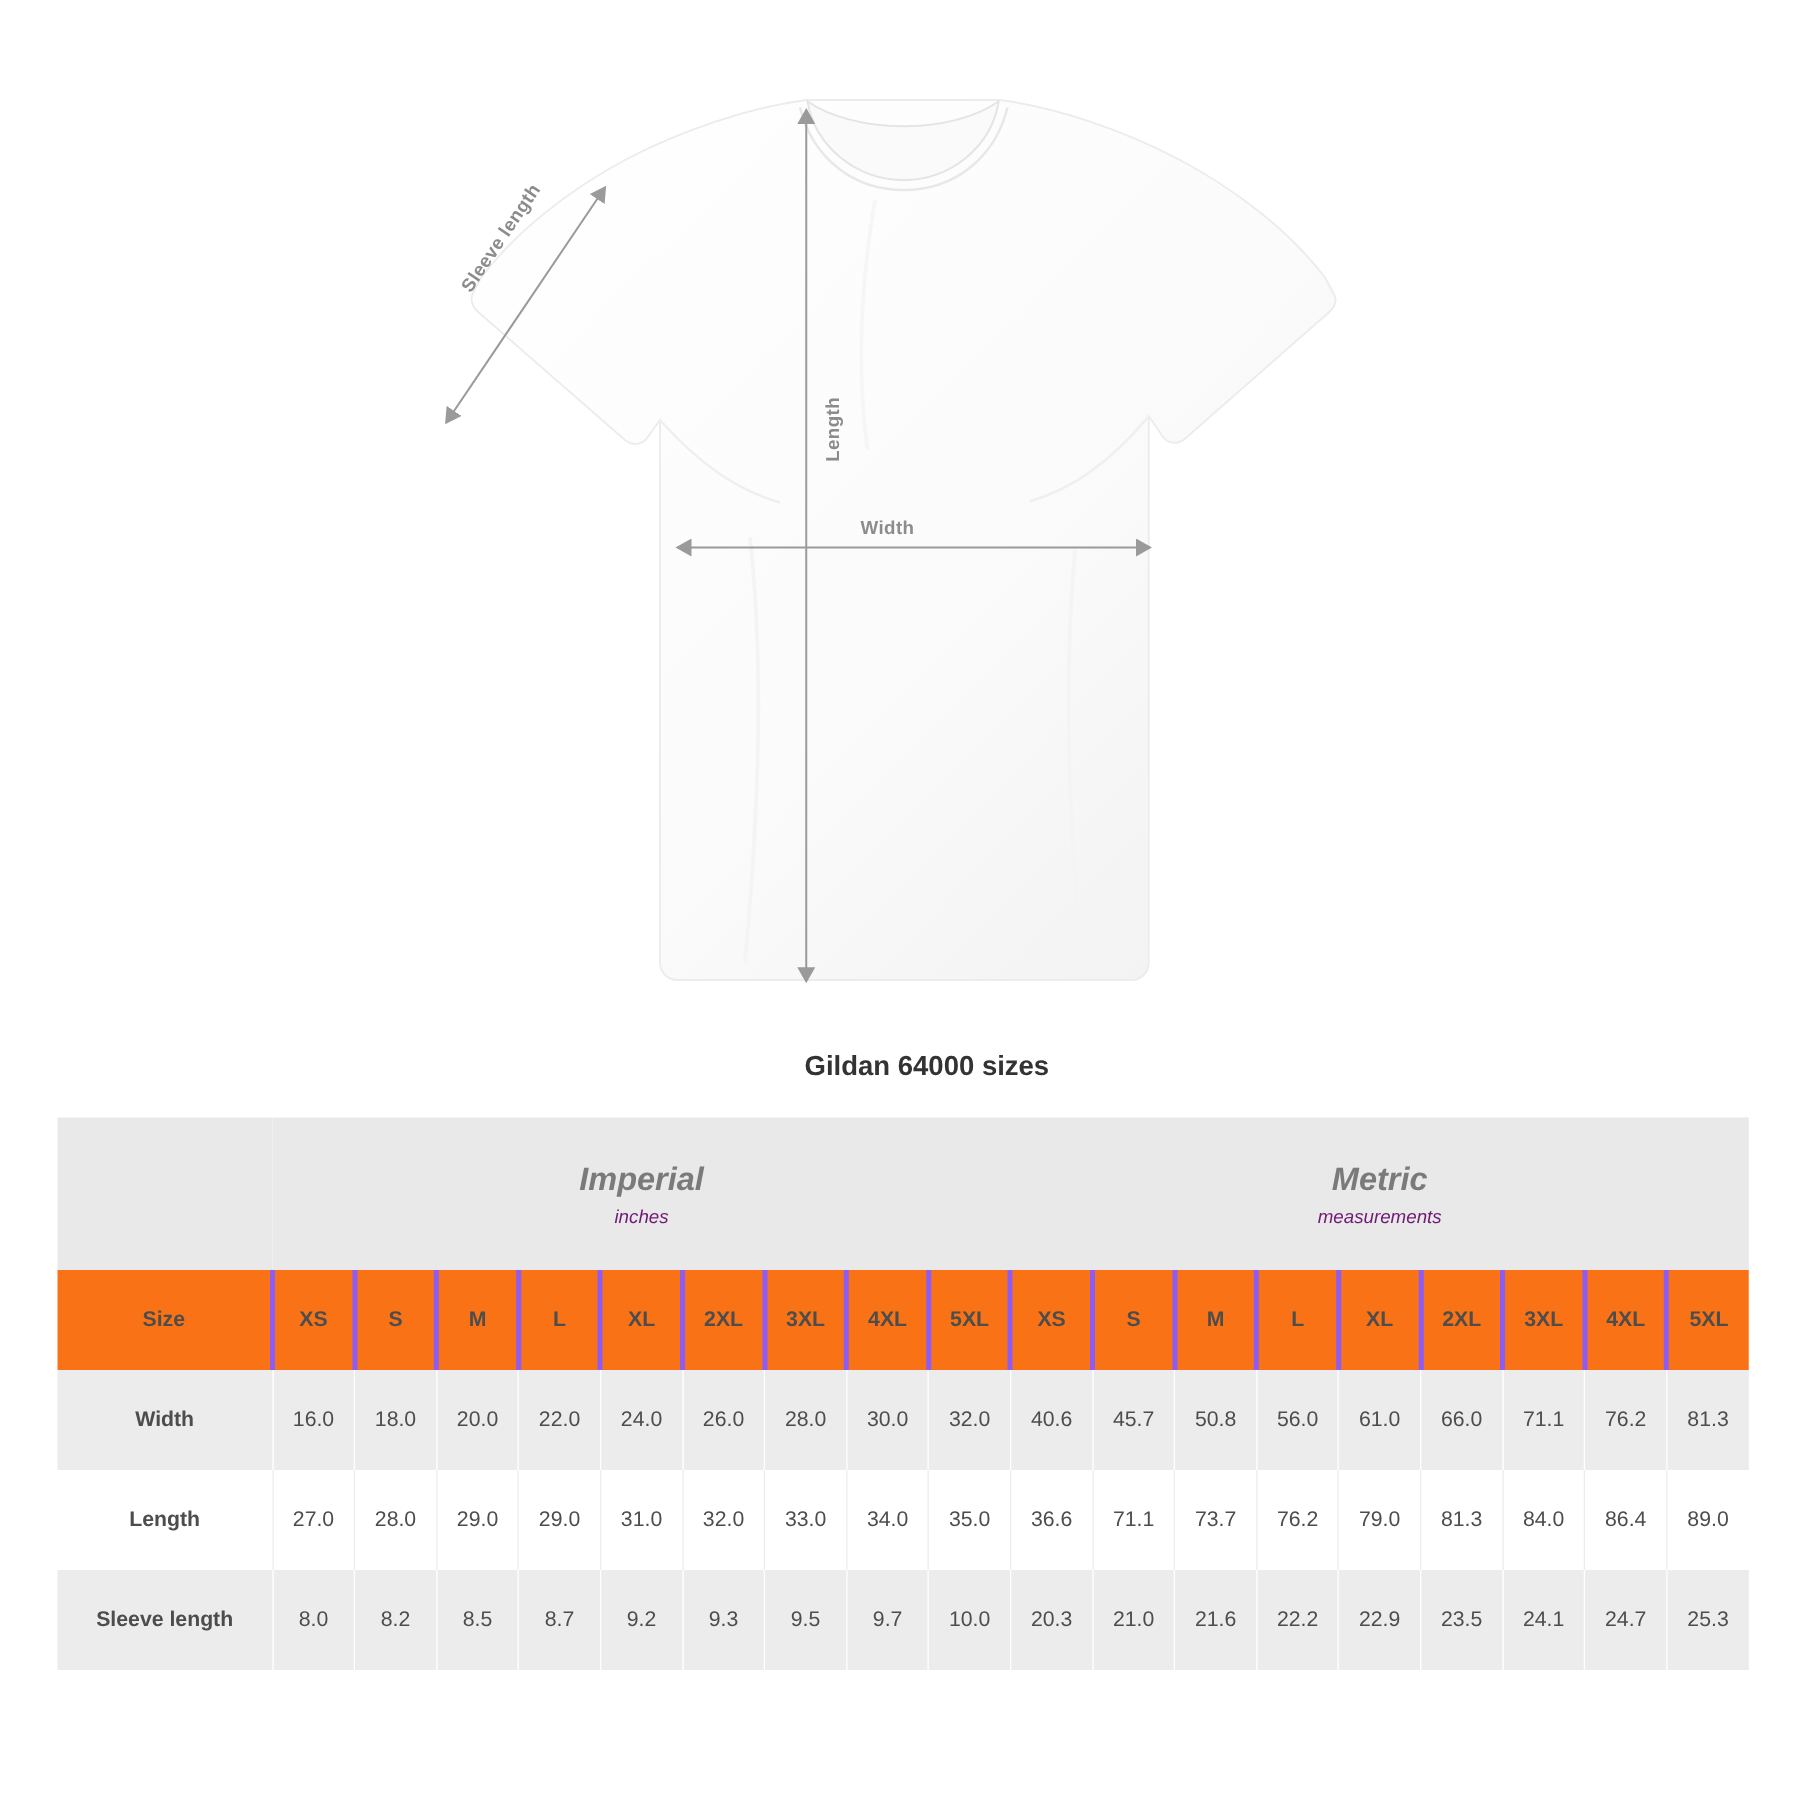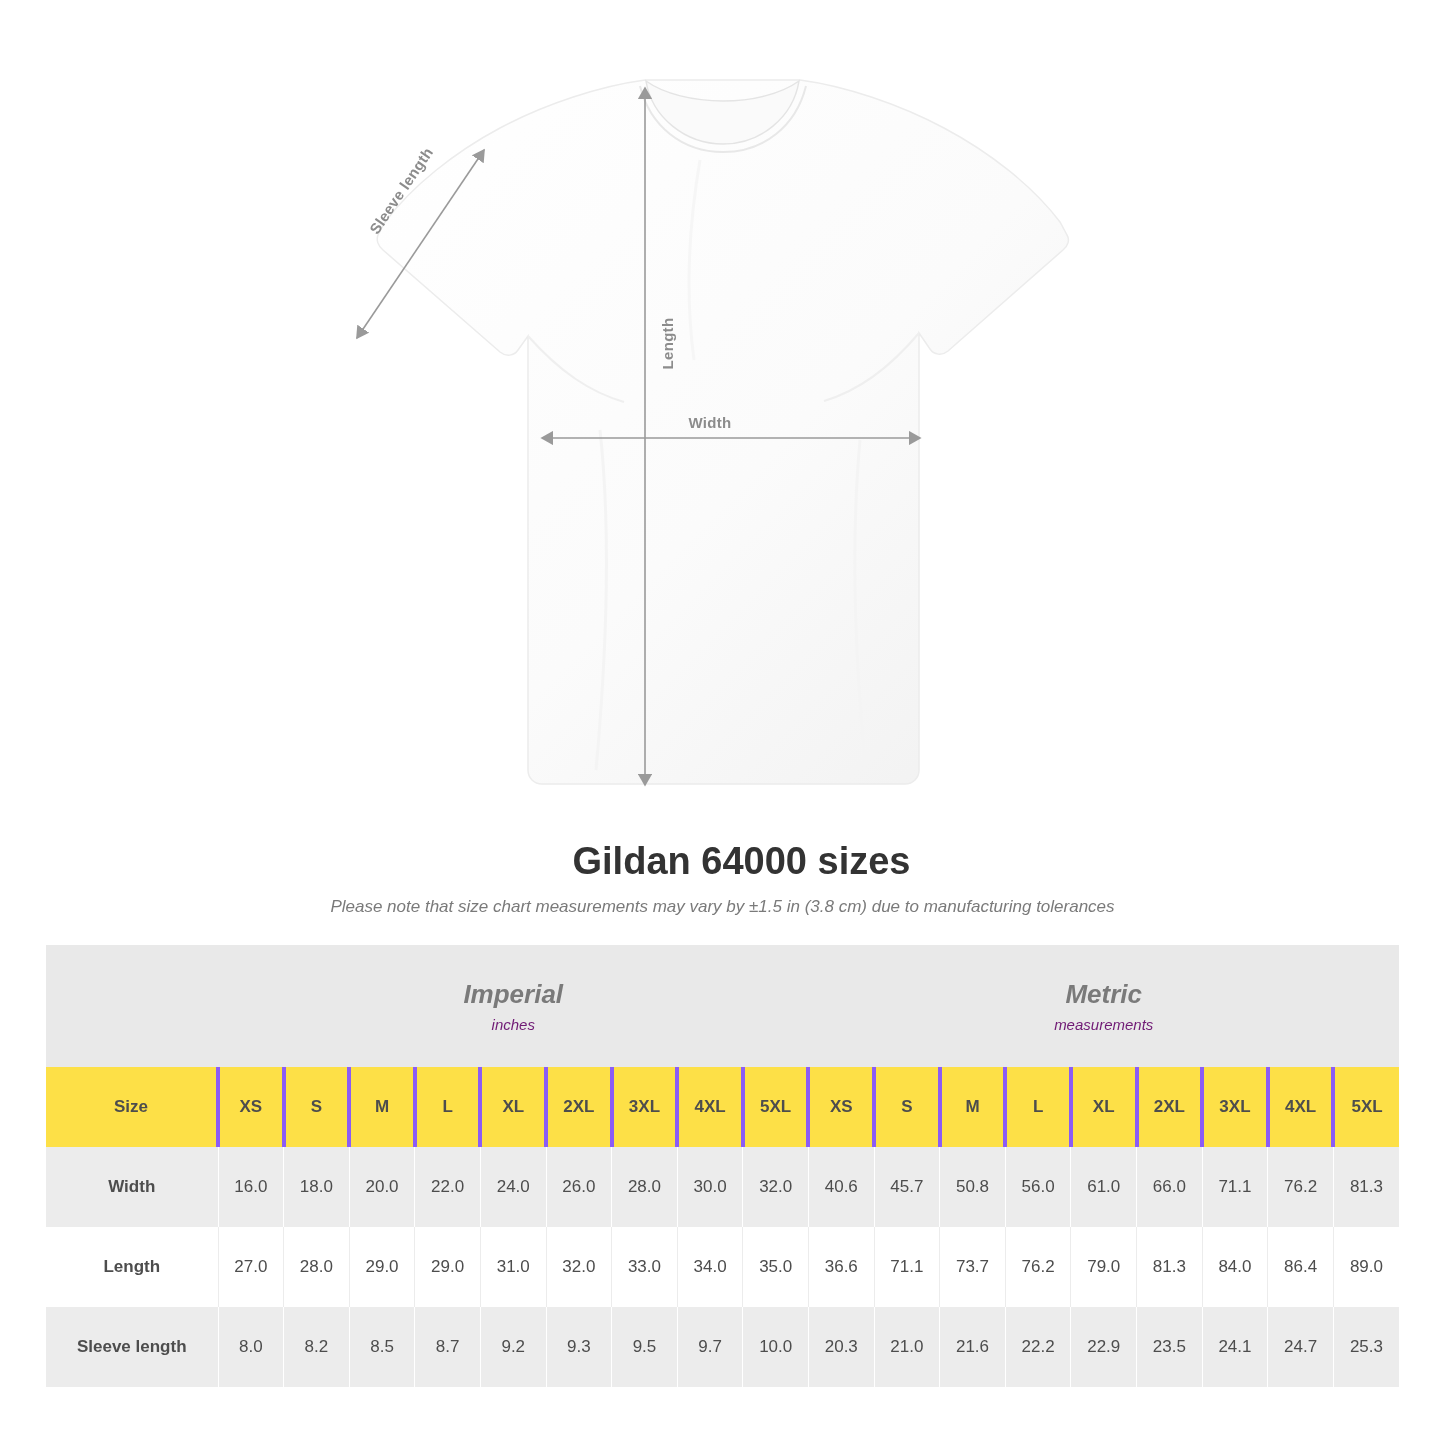--- a/index.html
+++ b/index.html
@@ -57,21 +57,21 @@
     width: 110px;
     text-align: center;
   }
 
   
   #title-block {
     text-align: center;
     margin-top: 10px;
   }
   #chart-title {
-    font-size: 38px;
+    font-size: 22px;
     font-weight: bold;
     color: #333333;
     margin: 0 0 14px 0;
     padding-left: 38px;
   }
   #chart-note {
     font-size: 17px;
     font-style: italic;
     color: #7a7a7a;
     margin: 0;
@@ -113,21 +113,21 @@
     color: #4d4d4d;
     height: 78px;
     vertical-align: middle;
   }
   table.size-table td.rowhead {
     font-weight: bold;
     font-size: 17px;
     color: #4d4d4d;
   }
   tr.header-row td {
-    background: #fde047;
+    background: #f97316;
     font-weight: bold;
   }
   tr.band-grey td {
     background: #ececec;
   }
   tr.band-white td {
     background: #ffffff;
   }
   table.size-table td.cell {
     border-left: 1px solid #ffffff;
@@ -204,21 +204,20 @@
     </g>
   </svg>
 
   <div class="dim-label" id="label-sleeve">Sleeve length</div>
   <div class="dim-label" id="label-length">Length</div>
   <div class="dim-label" id="label-width">Width</div>
 </div>
 
 <div id="title-block">
   <h1 id="chart-title">Gildan 64000 sizes</h1>
-  <p id="chart-note">Please note that size chart measurements may vary by ±1.5 in (3.8 cm) due to manufacturing tolerances</p>
 </div>
 
 <div id="table-wrap">
   <table class="size-table">
     <colgroup>
       <col class="lab">
       <col span="18">
     </colgroup>
     <tbody id="table-body">
       <tr class="unit-row">

